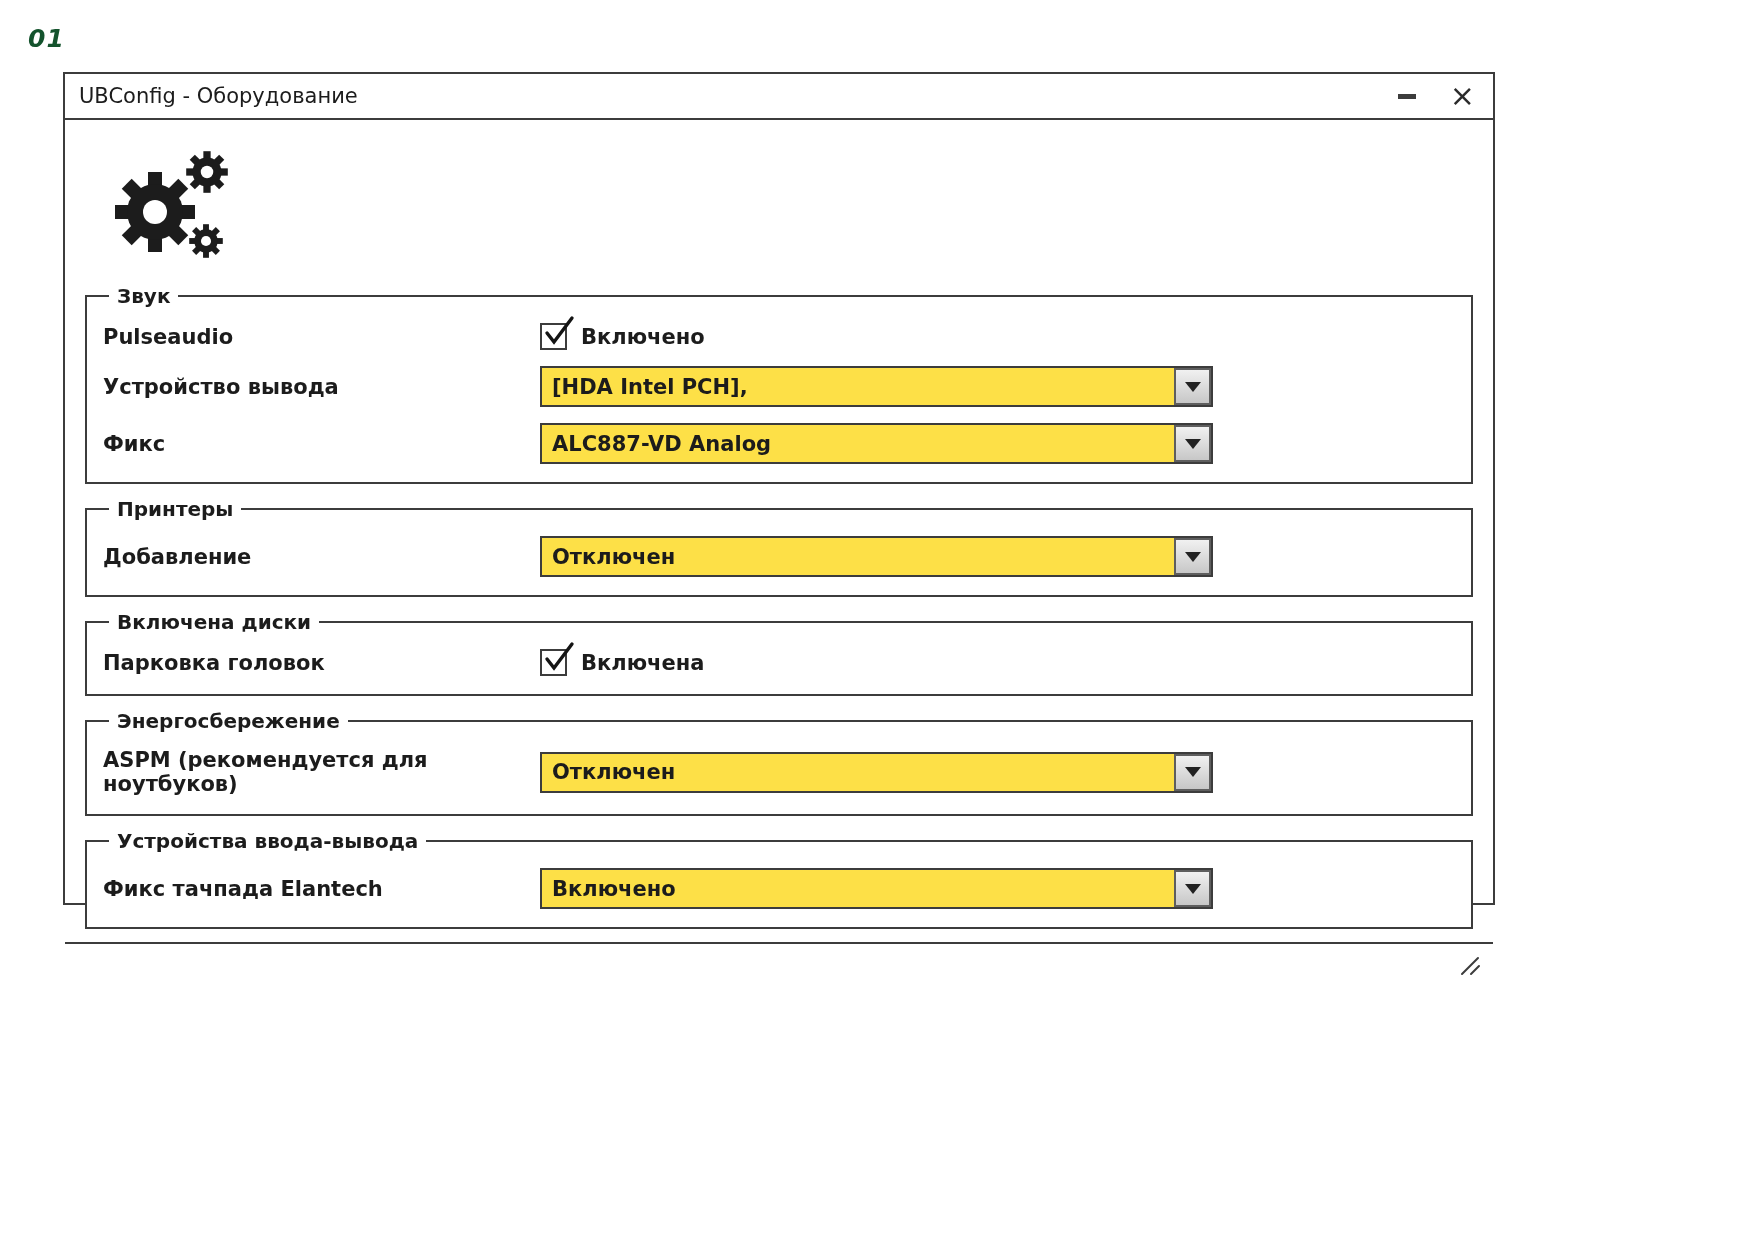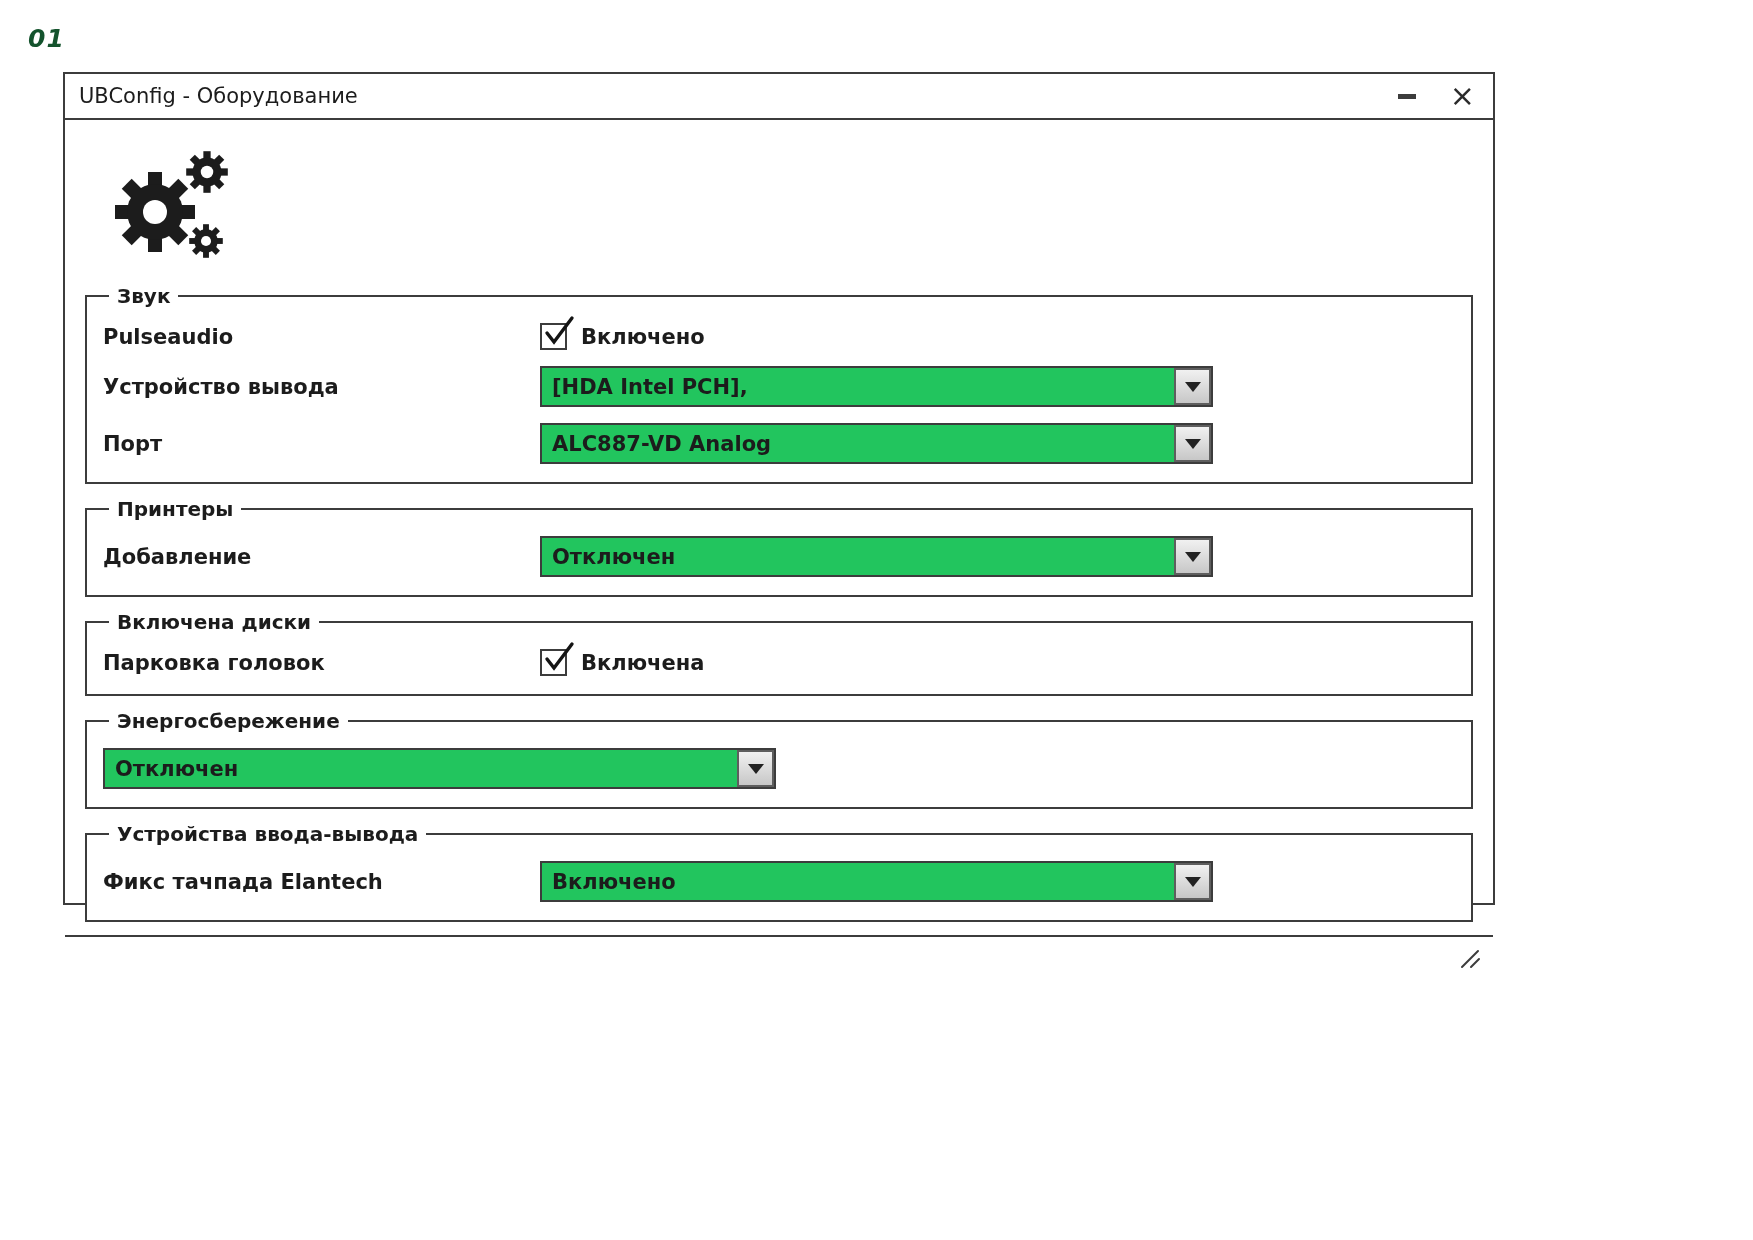--- a/index.html
+++ b/index.html
@@ -61,21 +61,21 @@
     position: relative; flex: 0 0 auto;
     cursor: pointer; background: #fff;
   }
   .checkbox svg { position: absolute; left: 1px; top: -8px; width: 32px; height: 34px; overflow: visible; }
   .check-text { font-size: 21px; margin-left: 14px; }
 
   .dropdown {
     width: 673px; height: 41px;
     border: 2px solid #3c3c3c;
     display: flex; align-items: center;
-    background: #22c55e; cursor: pointer;
+    background: #fde047; cursor: pointer;
   }
   .dd-value {
     flex: 1 1 auto; font-size: 21px; padding-left: 10px;
     white-space: nowrap; overflow: hidden;
   }
   .dd-button {
     flex: 0 0 37px; height: 37px;
     border: 2px solid #5e5e5e;
     background: linear-gradient(#f1f1f1, #c7c7c7);
     display: flex; align-items: center; justify-content: center;
@@ -154,21 +154,21 @@
         <span class="row-label">Устройство вывода</span>
         <div class="dropdown">
           <span class="dd-value">[HDA Intel PCH],</span>
           <span class="dd-button">
             <span class="dd-arrow"></span>
           </span>
         </div>
       </div>
 
       <div class="row">
-        <span class="row-label">Порт</span>
+        <span class="row-label">Фикс</span>
         <div class="dropdown">
           <span class="dd-value">ALC887-VD Analog</span>
           <span class="dd-button">
             <span class="dd-arrow"></span>
           </span>
         </div>
       </div>
     </fieldset>
 
     <fieldset>
@@ -193,20 +193,21 @@
             <path d="M4 16 L11 25 L29 1" stroke="#141414" stroke-width="3.4" fill="none" stroke-linecap="round"></path>
           </svg>
         </span>
         <span class="check-text">Включена</span>
       </div>
     </fieldset>
 
     <fieldset>
       <legend>Энергосбережение</legend>
       <div class="row">
+        <span class="row-label">ASPM (рекомендуется для ноутбуков)</span>
         <div class="dropdown">
           <span class="dd-value">Отключен</span>
           <span class="dd-button">
             <span class="dd-arrow"></span>
           </span>
         </div>
       </div>
     </fieldset>
 
     <fieldset>

